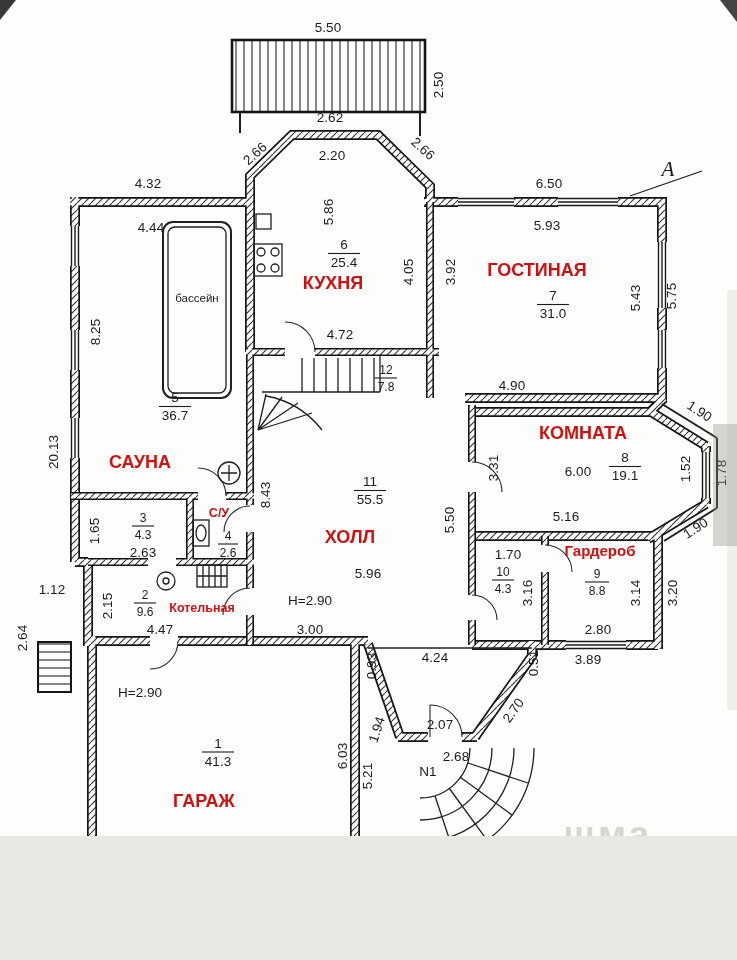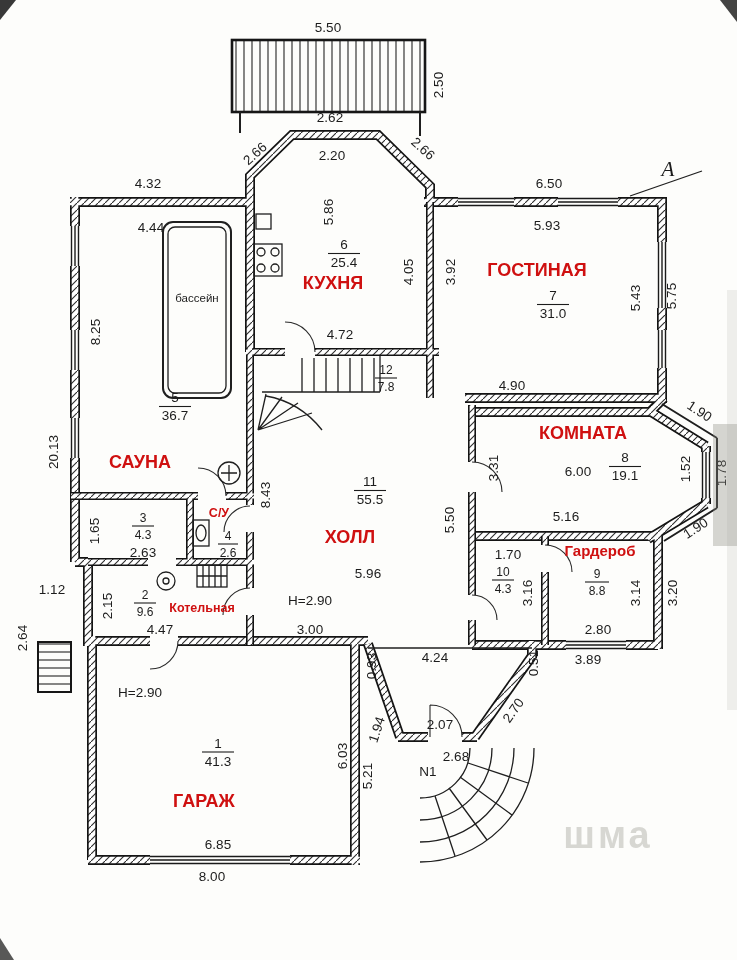--- a/index.html
+++ b/index.html
@@ -1,17 +1,17 @@
 <!DOCTYPE html>
 <html><head>
 <meta charset="utf-8">
 <style>
   html,body { margin:0; padding:0; background:#e8e8e4; }
   #page {
-    position:relative; width:737px; height:960px; margin:0 auto;
+    position:relative; width:737px; height:836px; margin:0 auto;
     background:#22c55e; overflow:hidden;
     font-family:"Liberation Sans", sans-serif;
   }
   svg { position:absolute; left:0; top:0; }
   text {
     font-family:"Liberation Sans", sans-serif;
     fill:#1c1c1c;
     text-anchor:middle;
   }
   .dim   { font-size:13.5px; }

